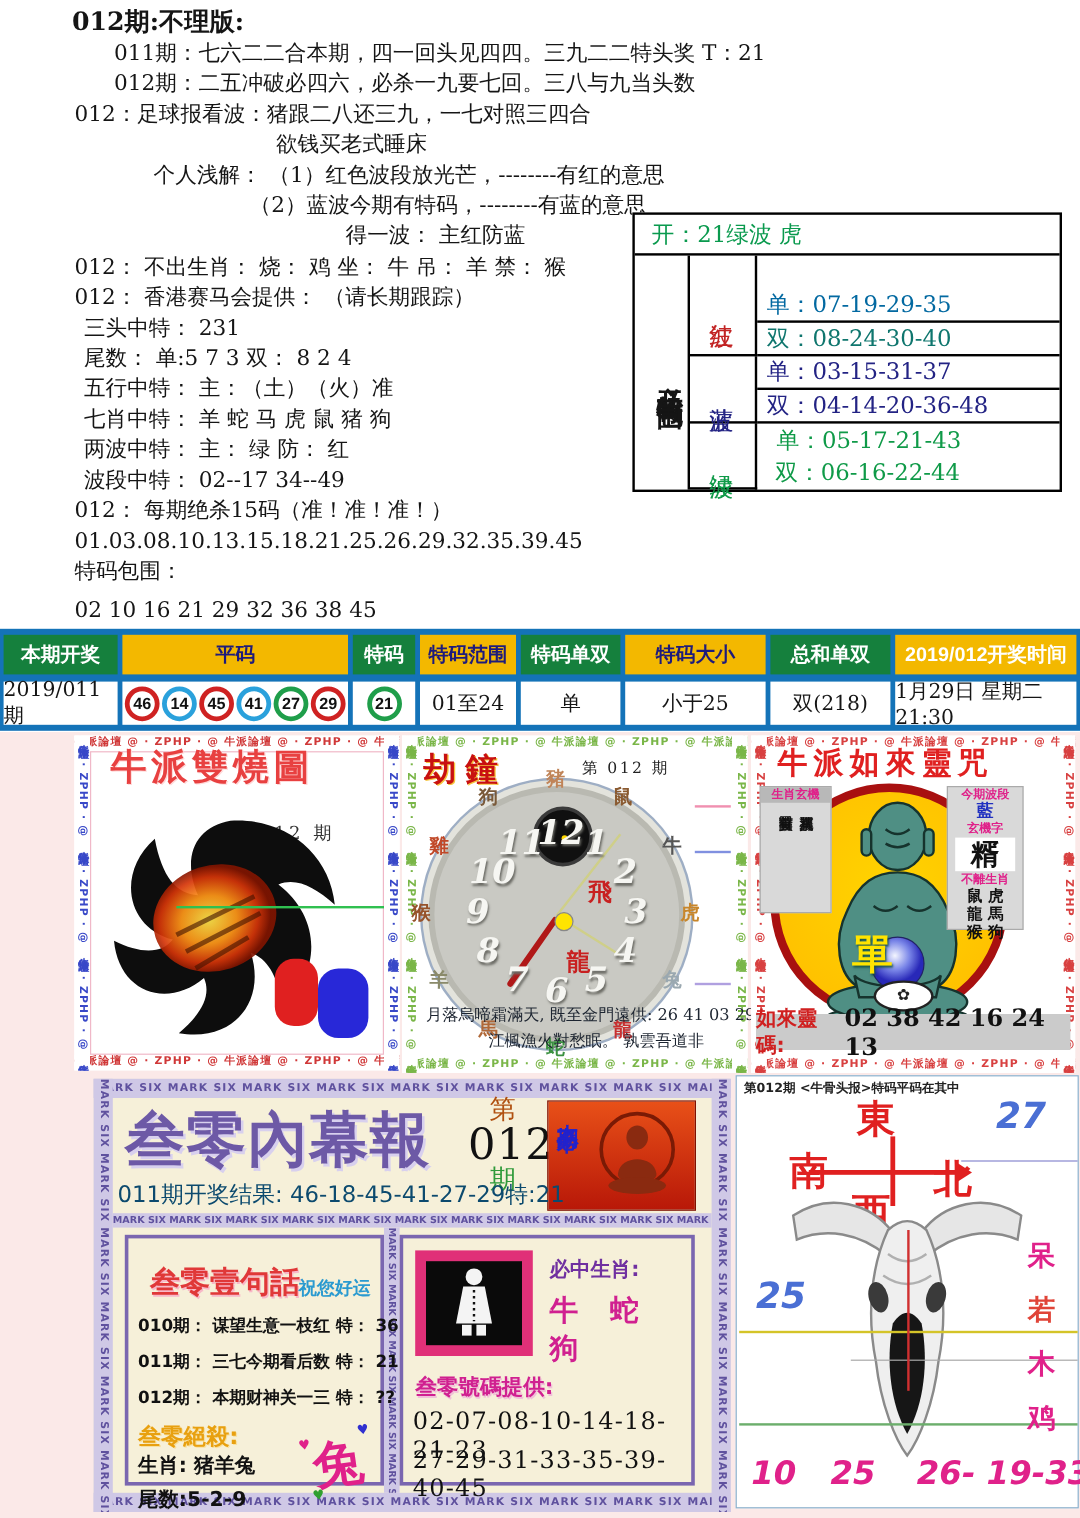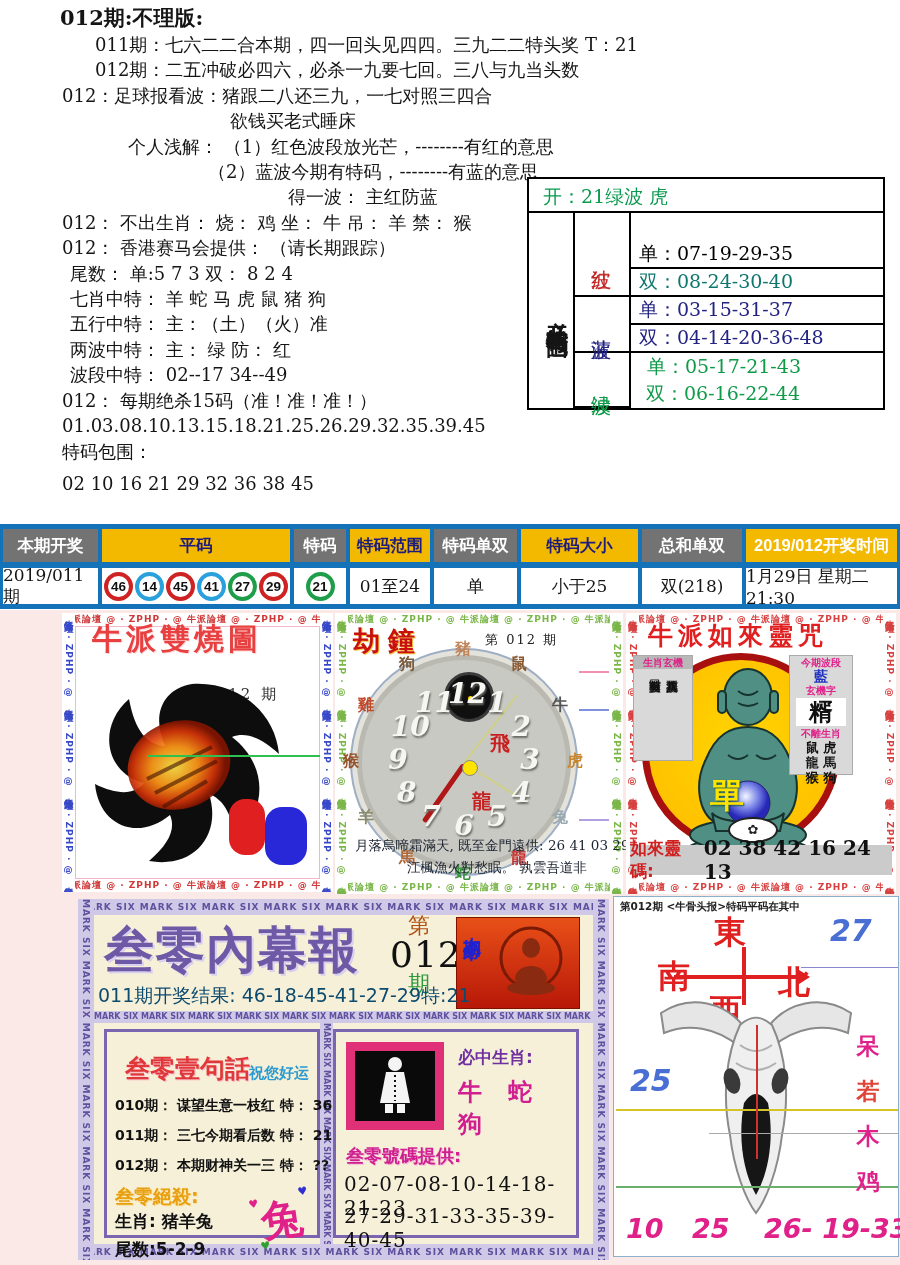--- a/index.html
+++ b/index.html
@@ -21,21 +21,21 @@
   .gt-grid{flex:1;display:grid;grid-template-columns:56px 1fr;grid-auto-rows:1fr}
   .gt-wave{grid-row:span 2;writing-mode:vertical-rl;text-orientation:upright;font-size:20px;
            border-right:2px solid #000;border-bottom:2px solid #000;display:flex;align-items:center;justify-content:center}
   .gt-cell{border-bottom:2px solid #000;font-size:19px;display:flex;align-items:center;padding-left:8px;box-sizing:border-box}
   .gt-grid > :nth-last-child(-n+2){border-bottom:none}
   
   #results{position:absolute;left:0;top:524px;width:900px;background:#1473b8;padding:5px 3px;box-sizing:border-box;
            display:grid;grid-template-columns:95px 188px 52px 80px 83px 117px 100px 1fr;gap:6px 4px;
            font-family:"Liberation Sans","DejaVu Sans",sans-serif}
   .rt-h{height:33px;display:flex;align-items:center;justify-content:center;font-size:16.5px;font-weight:bold}
-  .h-navy{background:#737373;color:#fff}
+  .h-navy{background:#15803d;color:#fff}
   .h-gold{background:#f3b800;color:#1d1b7c}
   .h-gold.h-wh{color:#fff}
   .rt-c{height:36px;background:#fff;display:flex;align-items:center;justify-content:center;
         font-size:17px;font-family:"DejaVu Serif",serif}
   .ball{display:inline-flex;width:21px;height:21px;border:4px solid #c00;border-radius:50%;align-items:center;
         justify-content:center;background:#fff;font:bold 13.5px "Liberation Sans","DejaVu Sans",sans-serif;margin:0 1px;color:#111}
   
   #lower-bg{position:absolute;left:0;top:610px;width:900px;height:655px;background:#fbe9e8}
   
   .panel{position:absolute;background:#fff;box-sizing:border-box}
@@ -177,38 +177,39 @@
     <div class="l-title">012期:不理版:</div>
     <div class="l-indent1">011期：七六二二合本期，四一回头见四四。三九二二特头奖 T：21</div>
     <div class="l-indent1">012期：二五冲破必四六，必杀一九要七回。三八与九当头数</div>
     <div class="l-indent0">012：足球报看波：猪跟二八还三九，一七对照三四合</div>
     <div class="l-indent3">欲钱买老式睡床</div>
     <div class="l-indent2">个人浅解： （1）红色波段放光芒，--------有红的意思</div>
     <div class="l-indent4">（2）蓝波今期有特码，--------有蓝的意思</div>
     <div class="l-indent5">得一波： 主红防蓝</div>
     <div class="l-indent0">012： 不出生肖： 烧： 鸡 坐： 牛 吊： 羊 禁： 猴</div>
     <div class="l-indent0">012： 香港赛马会提供： （请长期跟踪）</div>
+    <div class="l-indent0b">三头中特： 231</div>
     <div class="l-indent0b">尾数： 单:5 7 3 双： 8 2 4</div>
+    <div class="l-indent0b">五行中特： 主：（土）（火）准</div>
     <div class="l-indent0b">七肖中特： 羊 蛇 马 虎 鼠 猪 狗</div>
-    <div class="l-indent0b">五行中特： 主：（土）（火）准</div>
     <div class="l-indent0b">两波中特： 主： 绿 防： 红</div>
     <div class="l-indent0b">波段中特： 02--17 34--49</div>
     <div class="l-indent0">012： 每期绝杀15码（准！准！准！）</div>
     <div class="l-indent0">01.03.08.10.13.15.18.21.25.26.29.32.35.39.45</div>
     <div class="l-indent0">特码包围：</div>
     <div class="l-indent0 l-gap">02 10 16 21 29 32 36 38 45</div>
   </div>
 
 <div id="green-table">
   <div class="gt-header">开：21绿波 虎</div>
   <div class="gt-body">
     <div class="gt-side">必开特码包围</div>
     <div class="gt-grid">
       <div class="gt-wave" style="color: rgb(194, 36, 36);">红波</div>
-      <div class="gt-cell" style="color: #000000; margin-top: 28px;">单：07-19-29-35</div>
+      <div class="gt-cell" style="color: #0369a1; margin-top: 28px;">单：07-19-29-35</div>
       <div class="gt-cell" style="color: #0f766e;">双：08-24-30-40</div>
       <div class="gt-wave" style="color: rgb(35, 35, 132);">蓝波</div>
       <div class="gt-cell" style="color: rgb(35, 35, 132);">单：03-15-31-37</div>
       <div class="gt-cell" style="color: rgb(35, 35, 132);">双：04-14-20-36-48</div>
       <div class="gt-wave" style="color: rgb(15, 154, 72);">绿波</div>
       <div class="gt-cell" style="color: rgb(15, 154, 72); padding-left: 16px;">单：05-17-21-43</div>
       <div class="gt-cell" style="color: rgb(15, 154, 72); padding-left: 15px;">双：06-16-22-44</div>
     </div>
   </div>
 </div>

